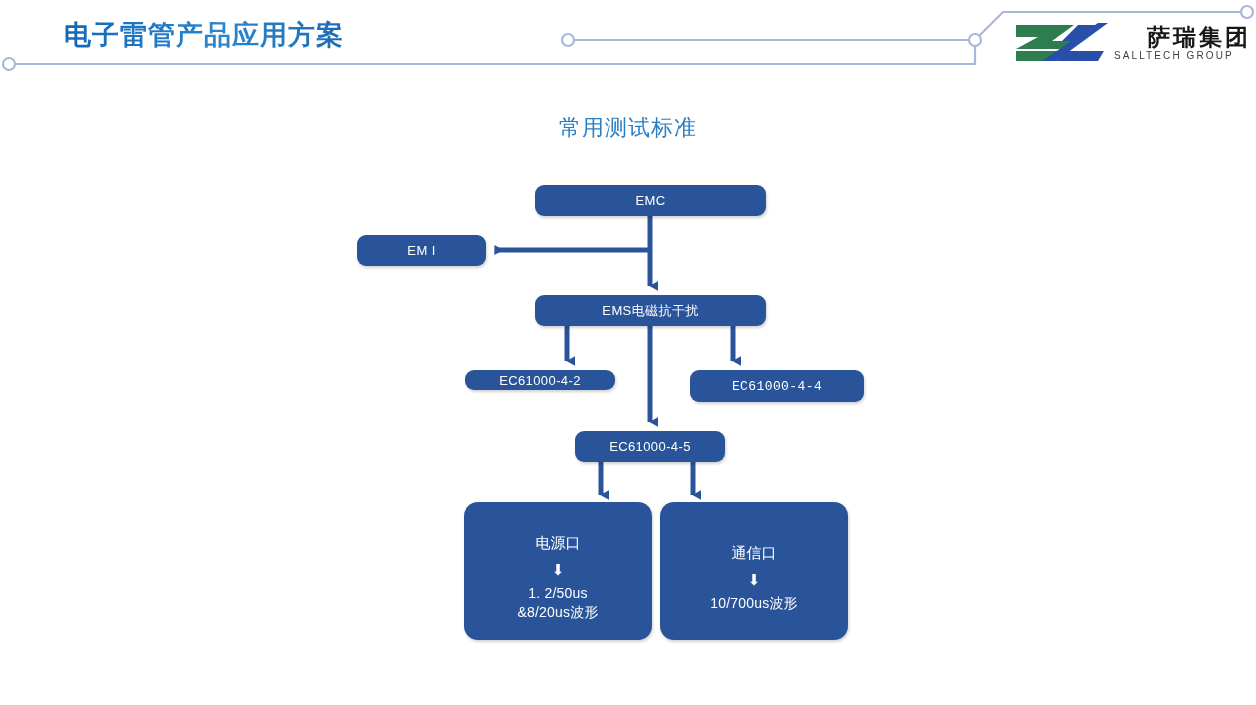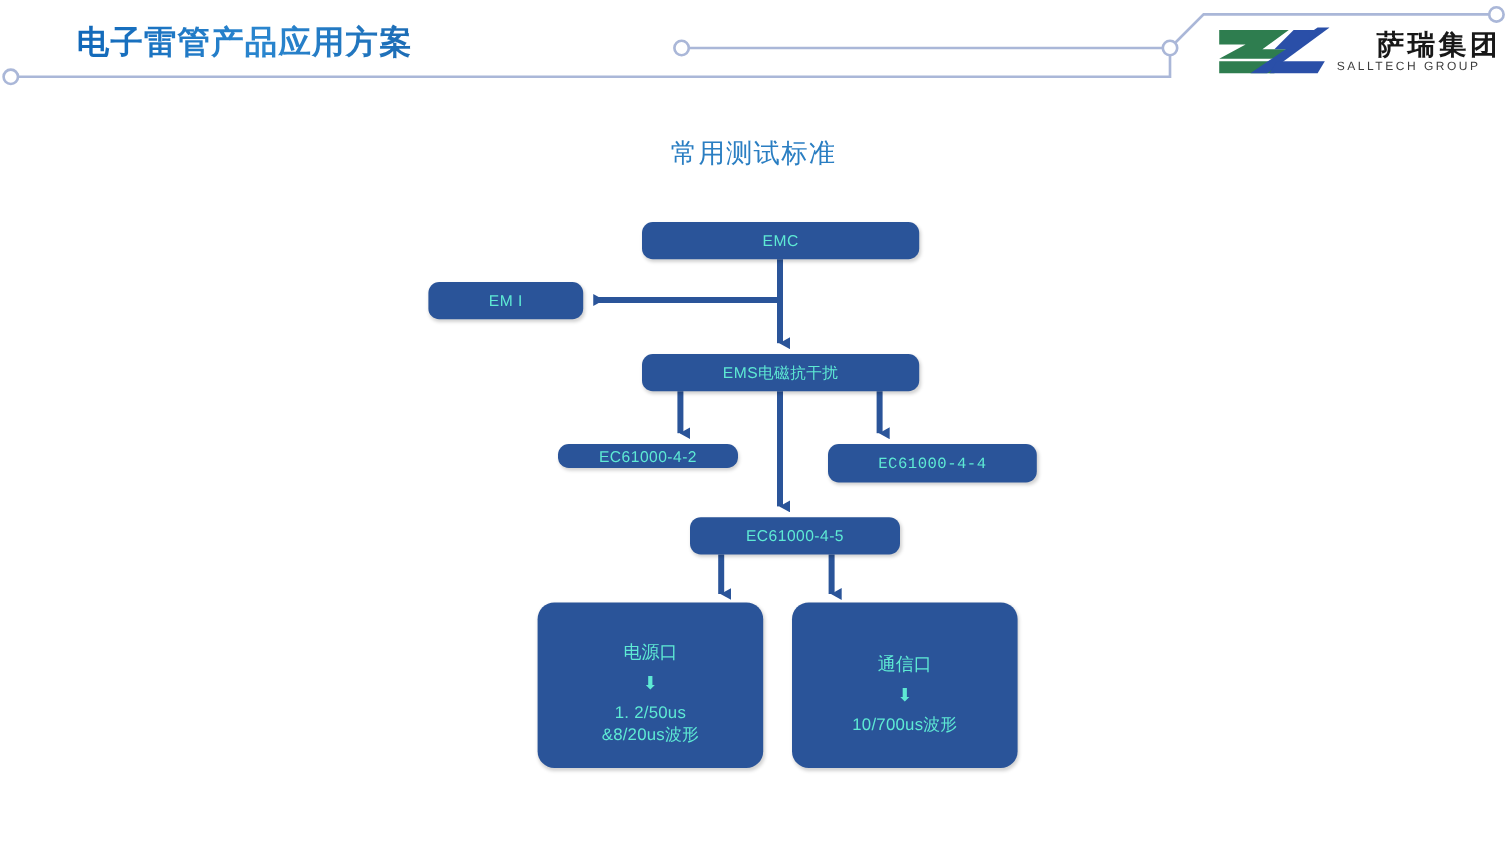--- a/index.html
+++ b/index.html
@@ -100,21 +100,21 @@
   #connector-svg {
     position: absolute;
     left: 0; top: 0;
     width: 1256px; height: 705px;
     pointer-events: none;
   }
 
   .node {
     position: absolute;
     background: #2a5499;
-    color: #5eead4;
+    color: #ffffff;
     display: flex;
     align-items: center;
     justify-content: center;
     box-sizing: border-box;
     box-shadow: 1px 2px 3px rgba(0,0,0,0.18);
   }
   .node.pill {
     border-radius: 9px;
     font-size: 13px;
     letter-spacing: 0.4px;
@@ -135,22 +135,22 @@
     line-height: 1.35;
     text-align: center;
     letter-spacing: 0.2px;
   }
 
   #node-emc   { left: 535px; top: 185px; width: 231px; height: 31px; }
   #node-emi   { left: 357px; top: 235px; width: 129px; height: 31px; }
   #node-ems   { left: 535px; top: 295px; width: 231px; height: 31px; }
   #node-ec42  { left: 465px; top: 370px; width: 150px; height: 20px; }
   #node-ec44  { left: 690px; top: 370px; width: 174px; height: 32px; font-family: Liberation Mono, monospace; }
-  #node-ec45  { left: 575px; top: 431px; width: 175px; height: 31px; }
-  #node-power { left: 448px; top: 502px; width: 188px; height: 138px; }
+  #node-ec45  { left: 575px; top: 431px; width: 150px; height: 31px; }
+  #node-power { left: 464px; top: 502px; width: 188px; height: 138px; }
   #node-comm  { left: 660px; top: 502px; width: 188px; height: 138px; }
 </style>
 </head>
 <body>
 
 <div id="slide-header">
 
   <svg id="header-decor-svg" viewBox="0 0 1256 85" width="1256" height="85">
 
     <path d="M975,40 L1003,12 L1242,12" fill="none" stroke="#aab7d8" stroke-width="2.2"></path>

